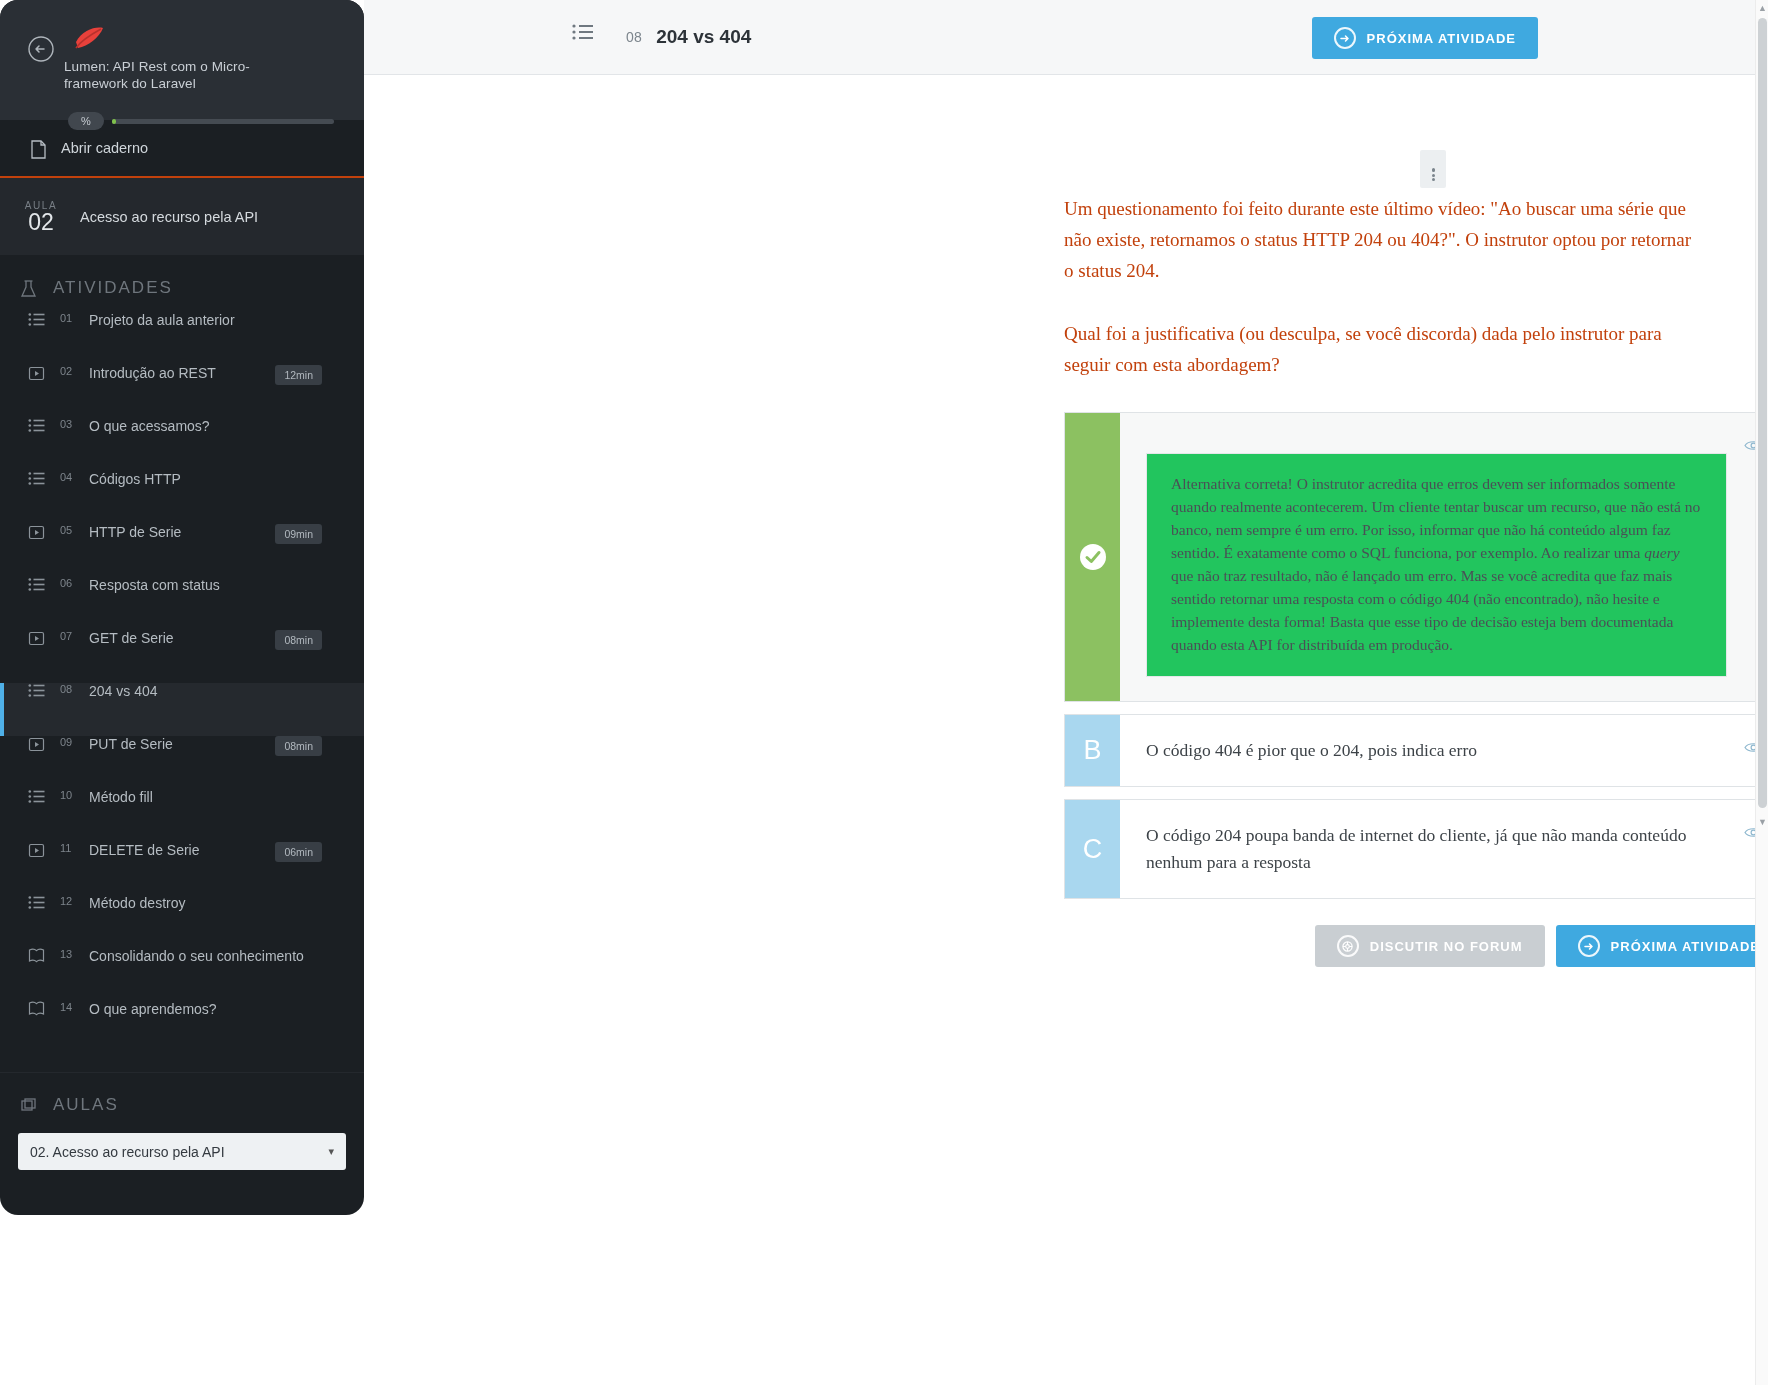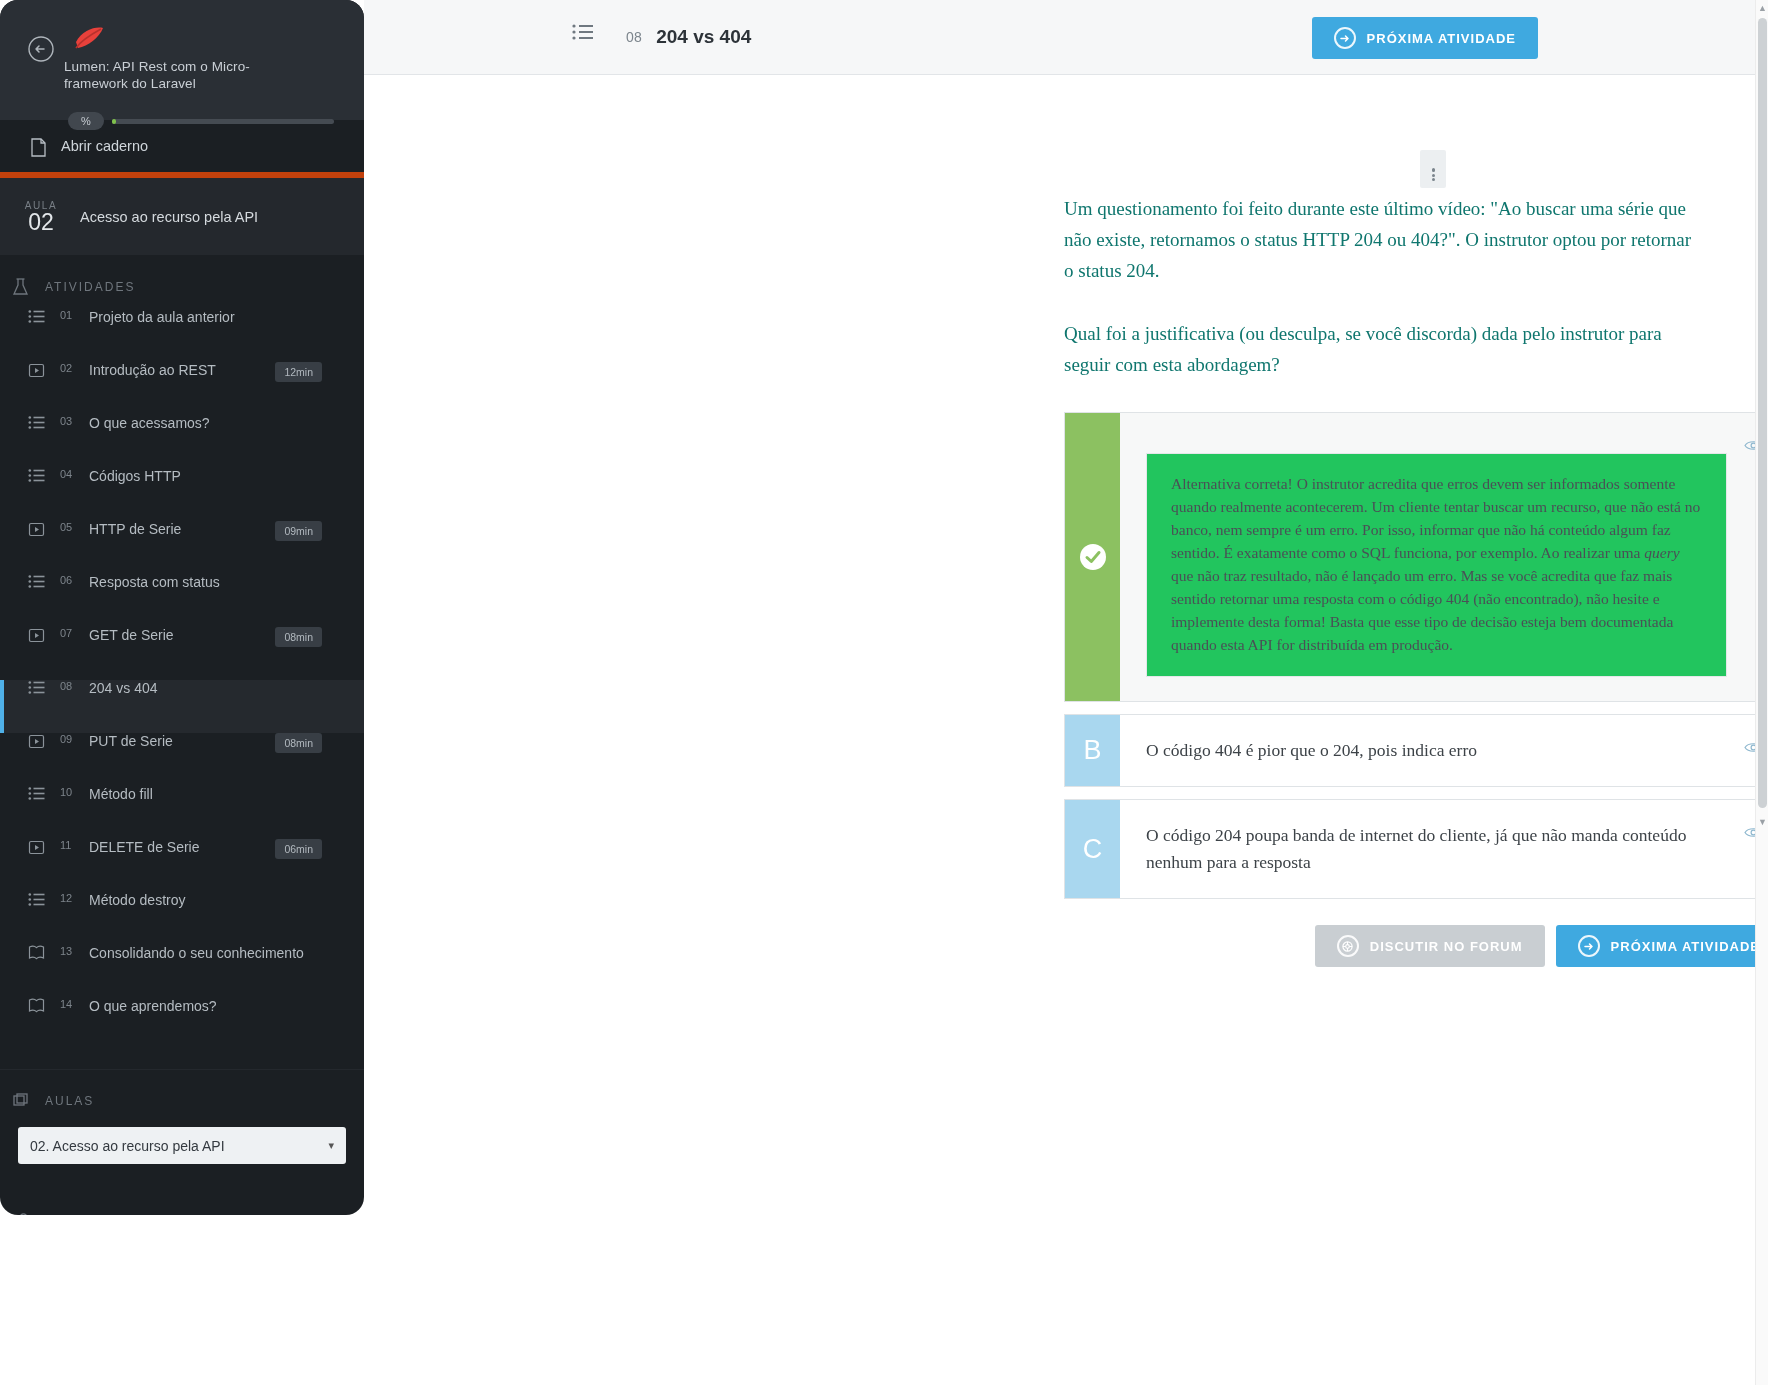--- a/index.html
+++ b/index.html
@@ -81,21 +81,21 @@
     background: #7fc14b;
     border-radius: 3px;
   }
 
   .notebook-row {
     height: 58px;
     display: flex;
     align-items: center;
     gap: 14px;
     padding-left: 30px;
-    border-bottom: 6px solid #c2410c;
+    border-bottom: 2px solid #c2410c;
     background: #1b1f23;
     cursor: pointer;
   }
   .notebook-row .label { font-size: 14.5px; color: #cfd5da; }
 
   .lesson-row {
     background: #24282d;
     height: 78px;
     display: flex;
     align-items: center;
@@ -103,22 +103,22 @@
     gap: 16px;
     border-bottom: 1px solid #1b1f23;
   }
   .lesson-num { text-align: center; width: 46px; }
   .lesson-num .aula { font-size: 10px; letter-spacing: 1.6px; color: #787f86; }
   .lesson-num .num { font-size: 23px; color: #e3e7ea; line-height: 22px; font-weight: 400; }
   .lesson-name { font-size: 14.5px; color: #d5dade; }
 
   .section-head {
     display: flex; align-items: center; gap: 16px;
-    padding: 22px 0 14px 12px;
-    font-size: 12px;
+    padding: 22px 0 14px 20px;
+    font-size: 17px;
     letter-spacing: 2px;
     color: #6f767d;
   }
 
   .act-list { }
   .act-item {
     display: flex;
     align-items: flex-start;
     height: 53px;
     padding-left: 28px;
@@ -239,21 +239,21 @@
   }
   .kebab-dots { display: flex; flex-direction: column; }
 
   .question {
     width: 640px;
     margin: 0 0 15px 700px;
     padding-top: 118px;
     font-family: "Liberation Serif", serif;
     font-size: 19px;
     line-height: 31px;
-    color: #0f766e;
+    color: #c2410c;
   }
   .question p { margin: 0 0 32px 0; }
 
   .alternatives {
     margin-left: 700px;
     width: 718px;
     margin-top: 17px;
   }
   .alt {
     display: flex;

